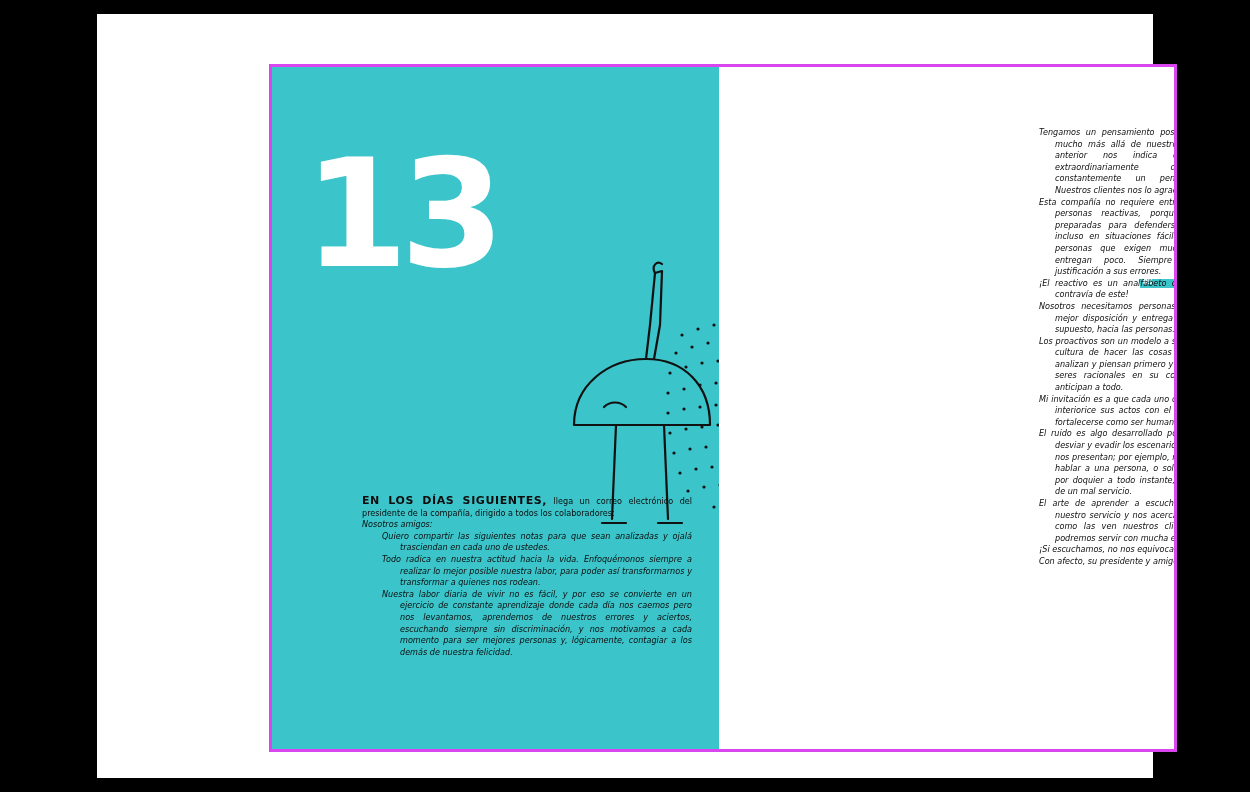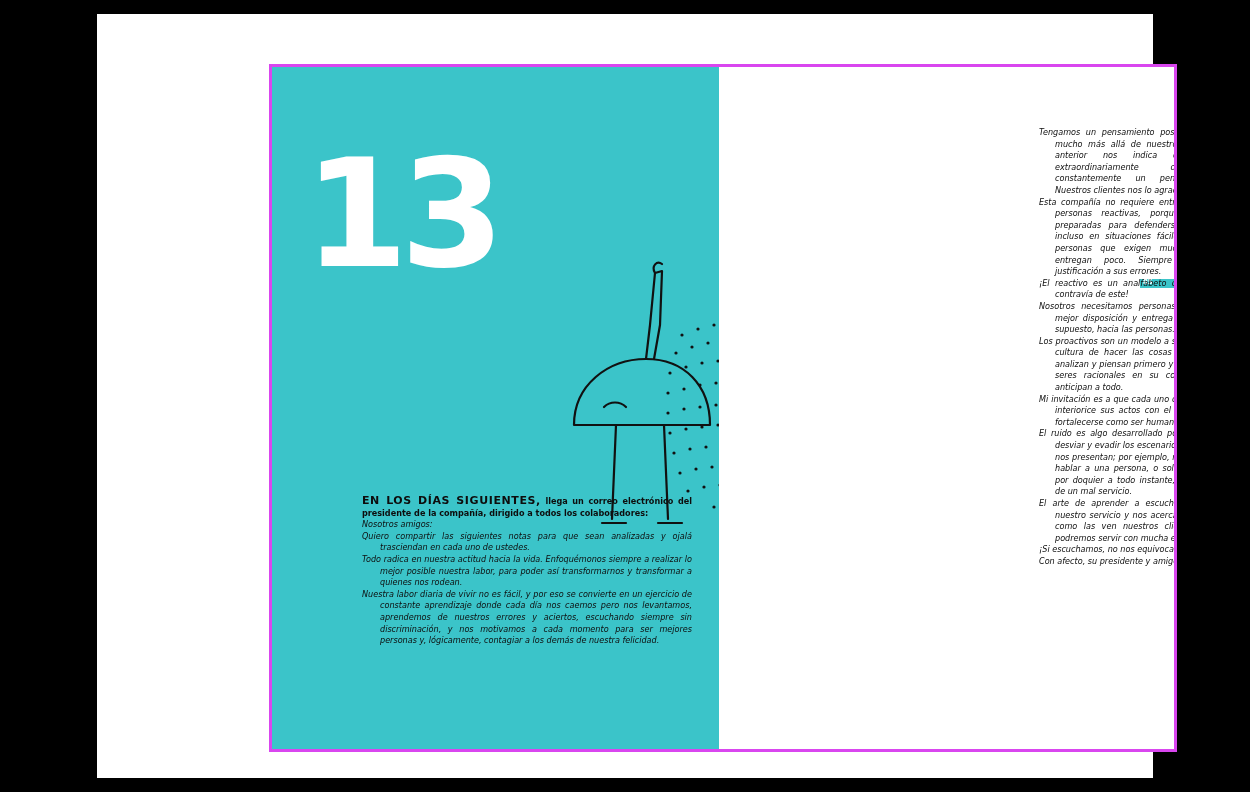--- a/index.html
+++ b/index.html
@@ -94,32 +94,33 @@
     line-height: 11.6px;
   }
   .left-text p {
     margin: 0 0 0 0;
     text-align: justify;
     text-indent: 0;
   }
   .left-text p.hang {
     padding-left: 18px;
     text-indent: -18px;
+    margin-left: 20px;
   }
   .lead-caps {
     font-weight: bold;
     letter-spacing: .6px;
     font-size: 11px;
     margin-top: 46px;
   }
   .ital {
     font-style: italic;
   }
   .bold {
-    font-weight: bold;
+    font-weight: normal;
   }
 
   
   .right-text {
     position: absolute;
     left: 320px;
     top: 60px;
     width: 222px;
     color: #0d0d0d;
     font-family: "DejaVu Sans", sans-serif;

